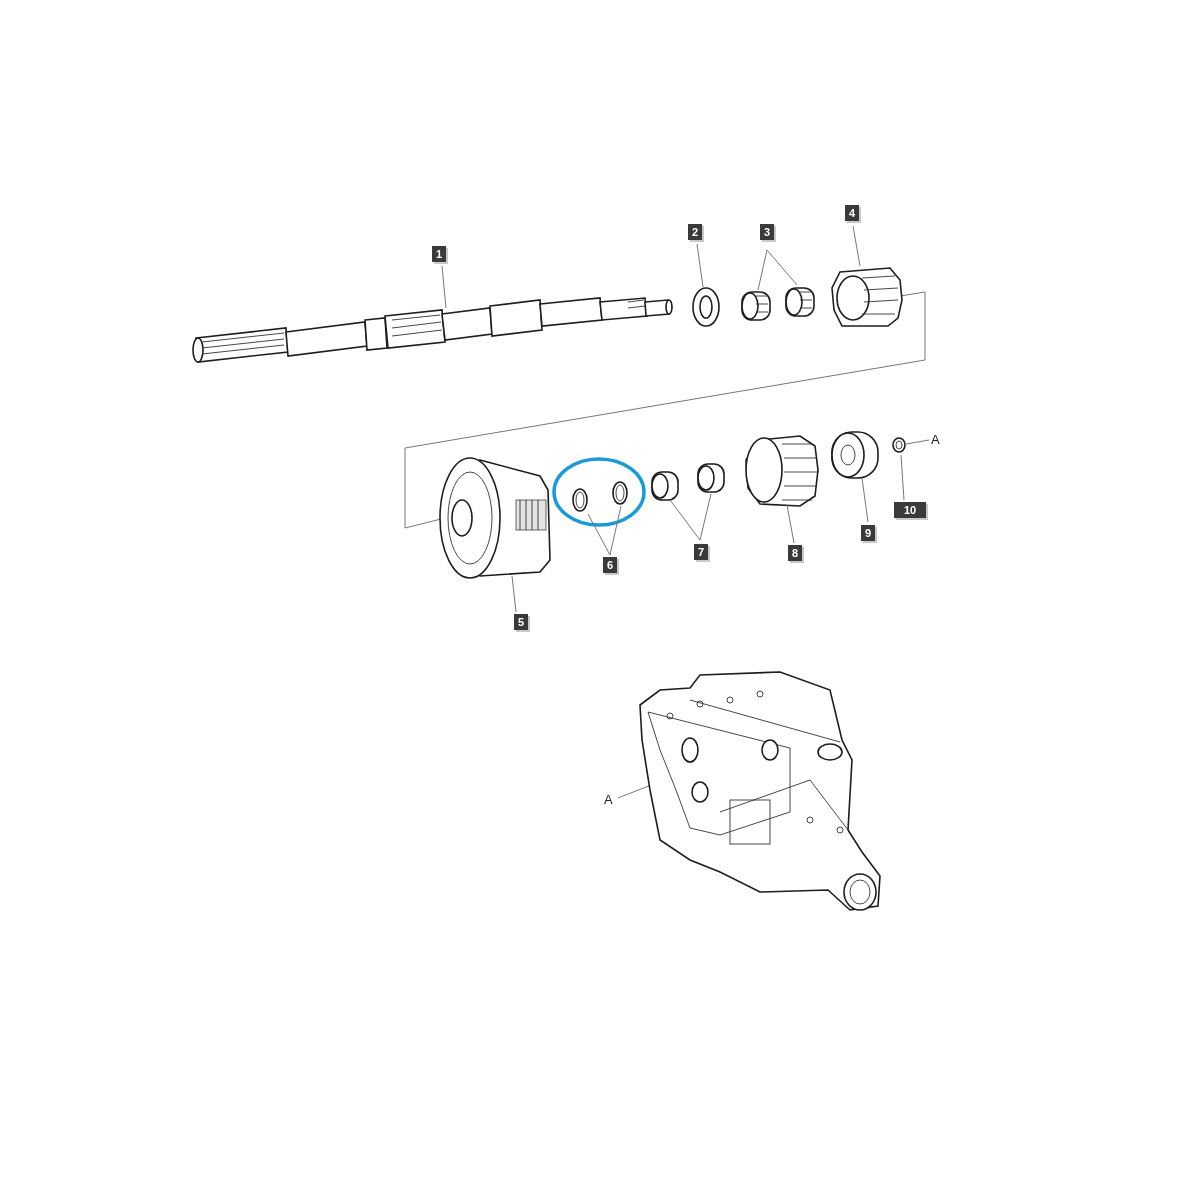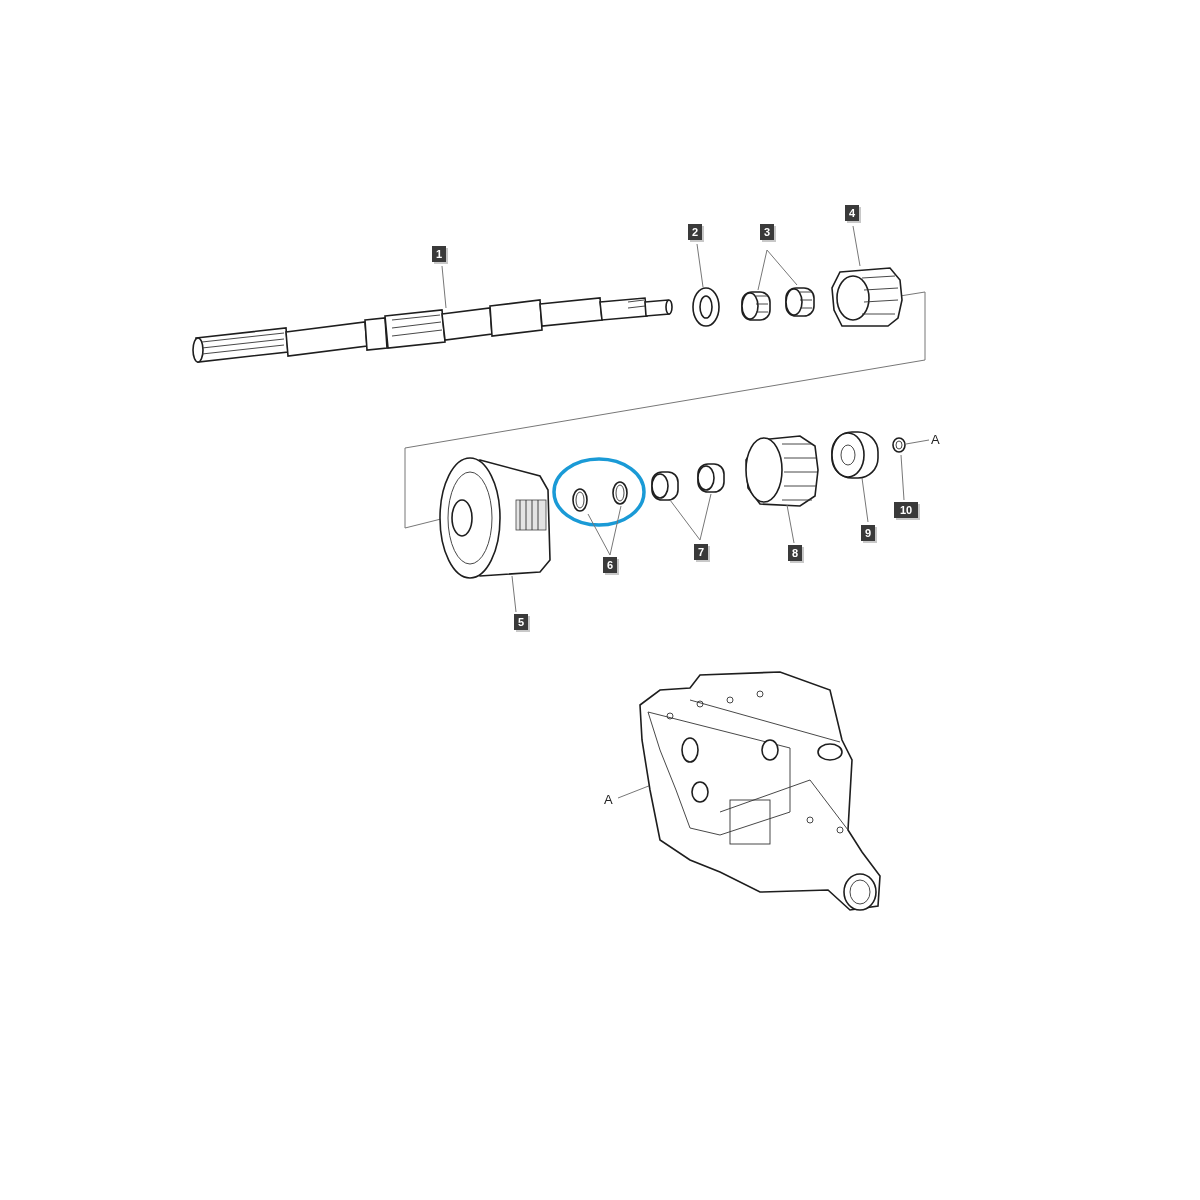--- a/index.html
+++ b/index.html
@@ -182,17 +182,17 @@
 
 <div class="callout" style="left:432px; top:246px; width:14px;">1</div>
 <div class="callout" style="left:688px; top:224px; width:14px;">2</div>
 <div class="callout" style="left:760px; top:224px; width:14px;">3</div>
 <div class="callout" style="left:845px; top:205px; width:14px;">4</div>
 <div class="callout" style="left:514px; top:614px; width:14px;">5</div>
 <div class="callout" style="left:603px; top:557px; width:14px;">6</div>
 <div class="callout" style="left:694px; top:544px; width:14px;">7</div>
 <div class="callout" style="left:788px; top:545px; width:14px;">8</div>
 <div class="callout" style="left:861px; top:525px; width:14px;">9</div>
-<div class="callout" style="left:894px; top:502px; width:24px;">10</div>
+<div class="callout" style="left:894px; top:502px; width:32px;">10</div>
 
 <div class="ref-letter" style="left:931px; top:432px;">A</div>
 <div class="ref-letter" style="left:604px; top:792px;">A</div>
 </div>
 
 </body></html>

